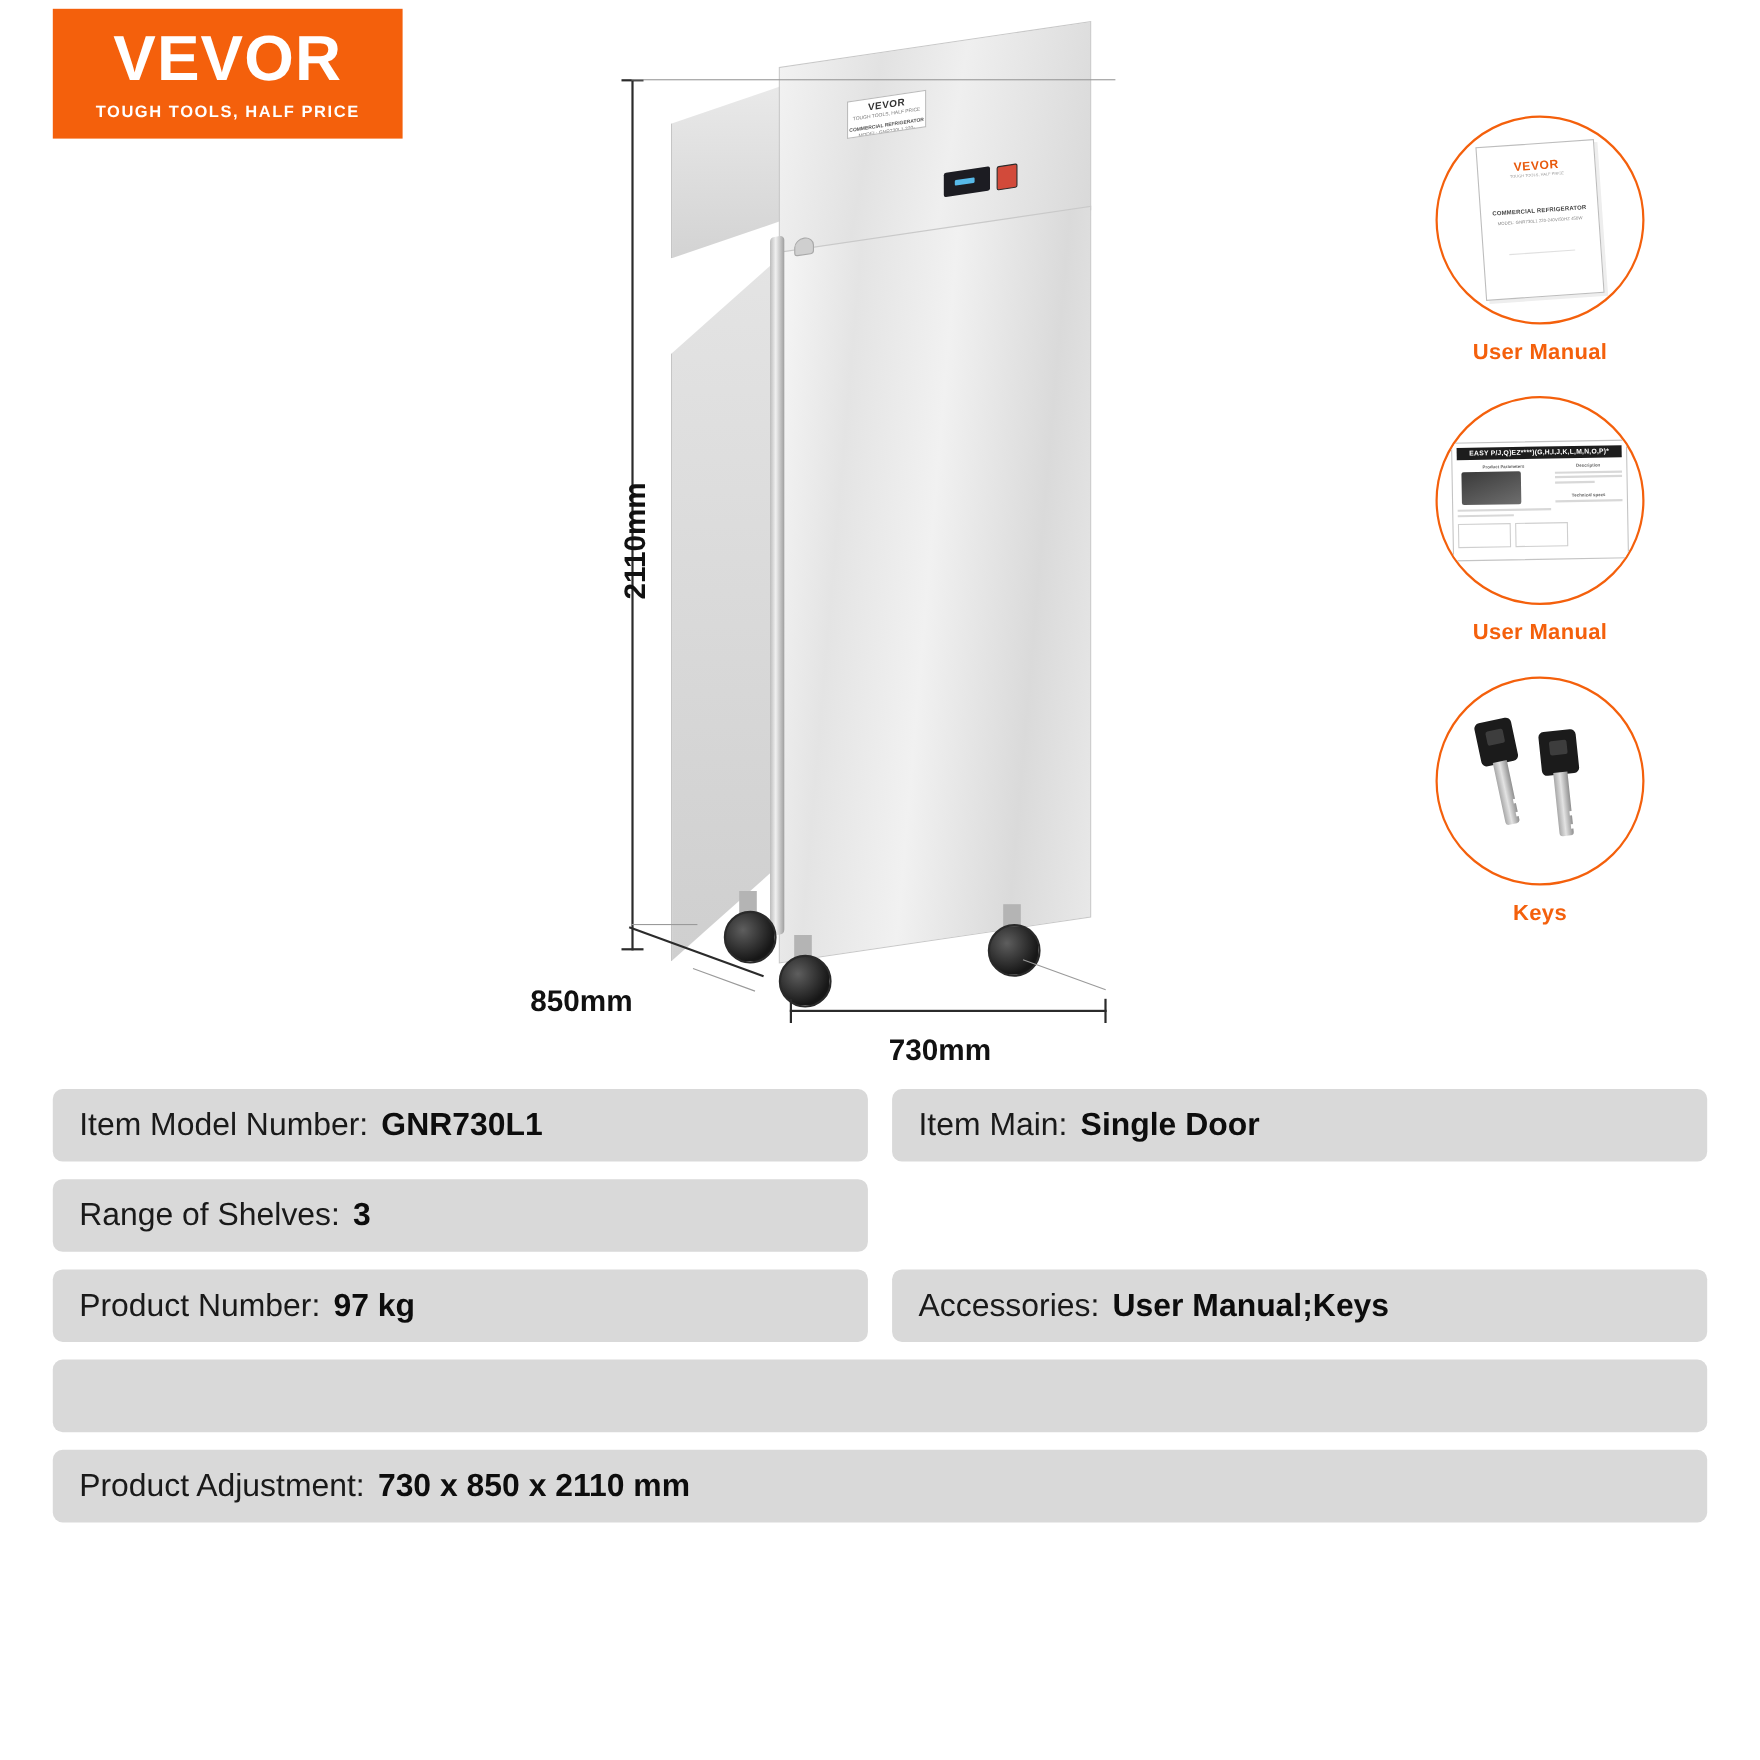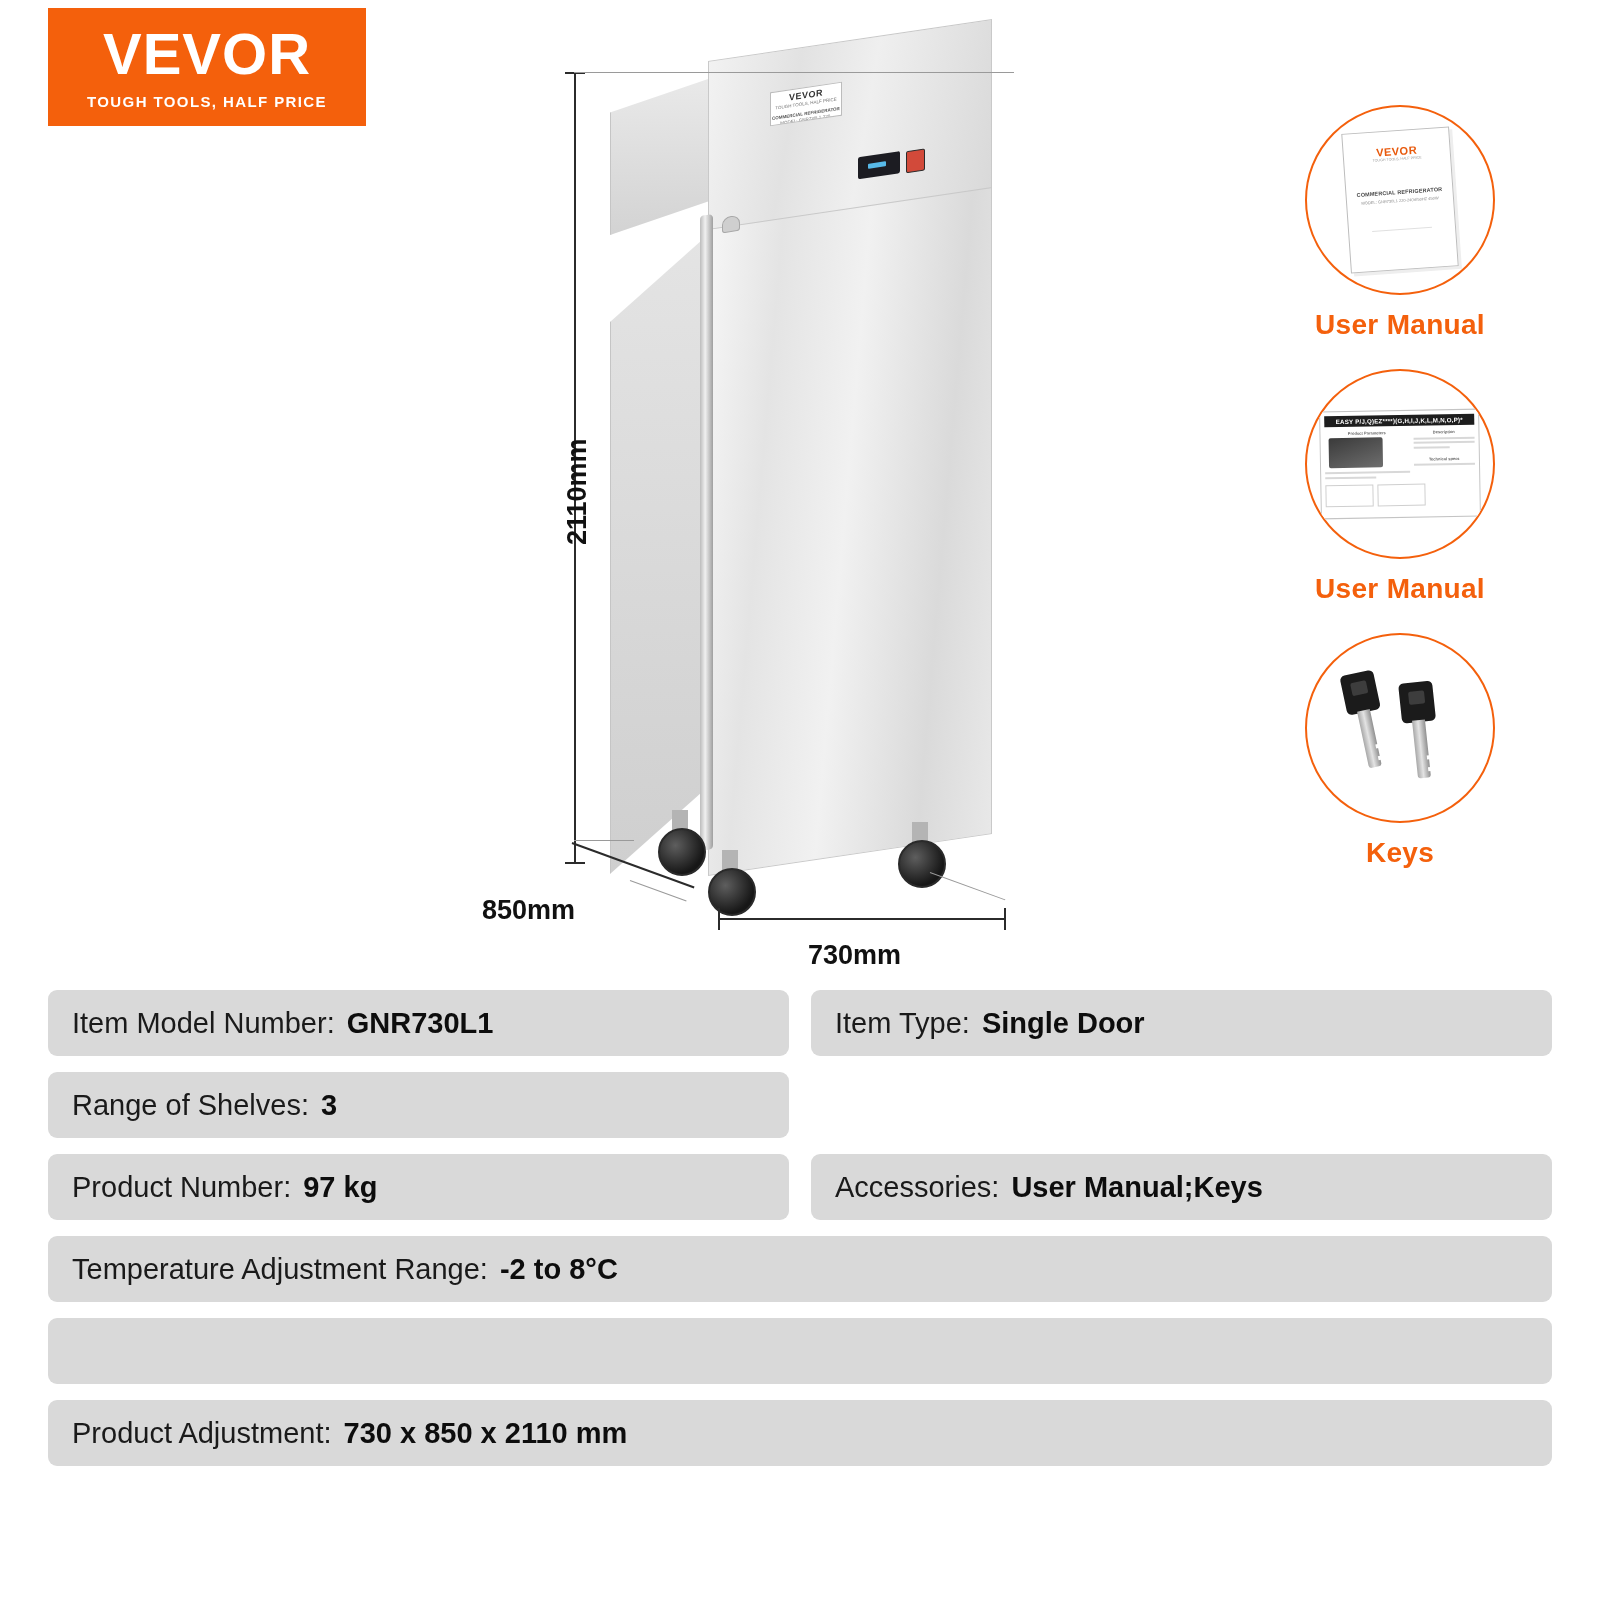--- a/index.html
+++ b/index.html
@@ -234,21 +234,21 @@
     position: relative;
     background: #ffffff;
     display: flex;
     align-items: center;
     justify-content: center;
     overflow: hidden;
   }
   .acc-caption {
     margin-top: 14px;
     color: #f4600c;
-    font-size: 28px;
+    font-size: 20px;
     font-weight: bold;
     letter-spacing: .3px;
     text-align: center;
   }
 
   
   .booklet {
     width: 108px;
     height: 140px;
     background: #ffffff;
@@ -554,21 +554,21 @@
 </div>
 
 <div class="specs">
 
   <div class="spec-row">
     <div class="spec-cell half">
       <span class="spec-key">Item Model Number:</span>
       <span class="spec-val">GNR730L1</span>
     </div>
     <div class="spec-cell half">
-      <span class="spec-key">Item Type:</span>
+      <span class="spec-key">Item Main:</span>
       <span class="spec-val">Single Door</span>
     </div>
   </div>
 
   <div class="spec-row">
     <div class="spec-cell half">
       <span class="spec-key">Range of Shelves:</span>
       <span class="spec-val">3</span>
     </div>
   </div>
@@ -577,26 +577,20 @@
     <div class="spec-cell half">
       <span class="spec-key">Product Number:</span>
       <span class="spec-val">97 kg</span>
     </div>
     <div class="spec-cell half">
       <span class="spec-key">Accessories:</span>
       <span class="spec-val">User Manual;Keys</span>
     </div>
   </div>
 
-  <div class="spec-row">
-    <div class="spec-cell full">
-      <span class="spec-key">Temperature Adjustment Range:</span>
-      <span class="spec-val">-2 to 8°C</span>
-    </div>
-  </div>
 
   <div class="spec-row">
     <div class="spec-cell full">
     </div>
   </div>
 
   <div class="spec-row">
     <div class="spec-cell full">
       <span class="spec-key">Product Adjustment:</span>
       <span class="spec-val">730 x 850 x 2110 mm</span>

